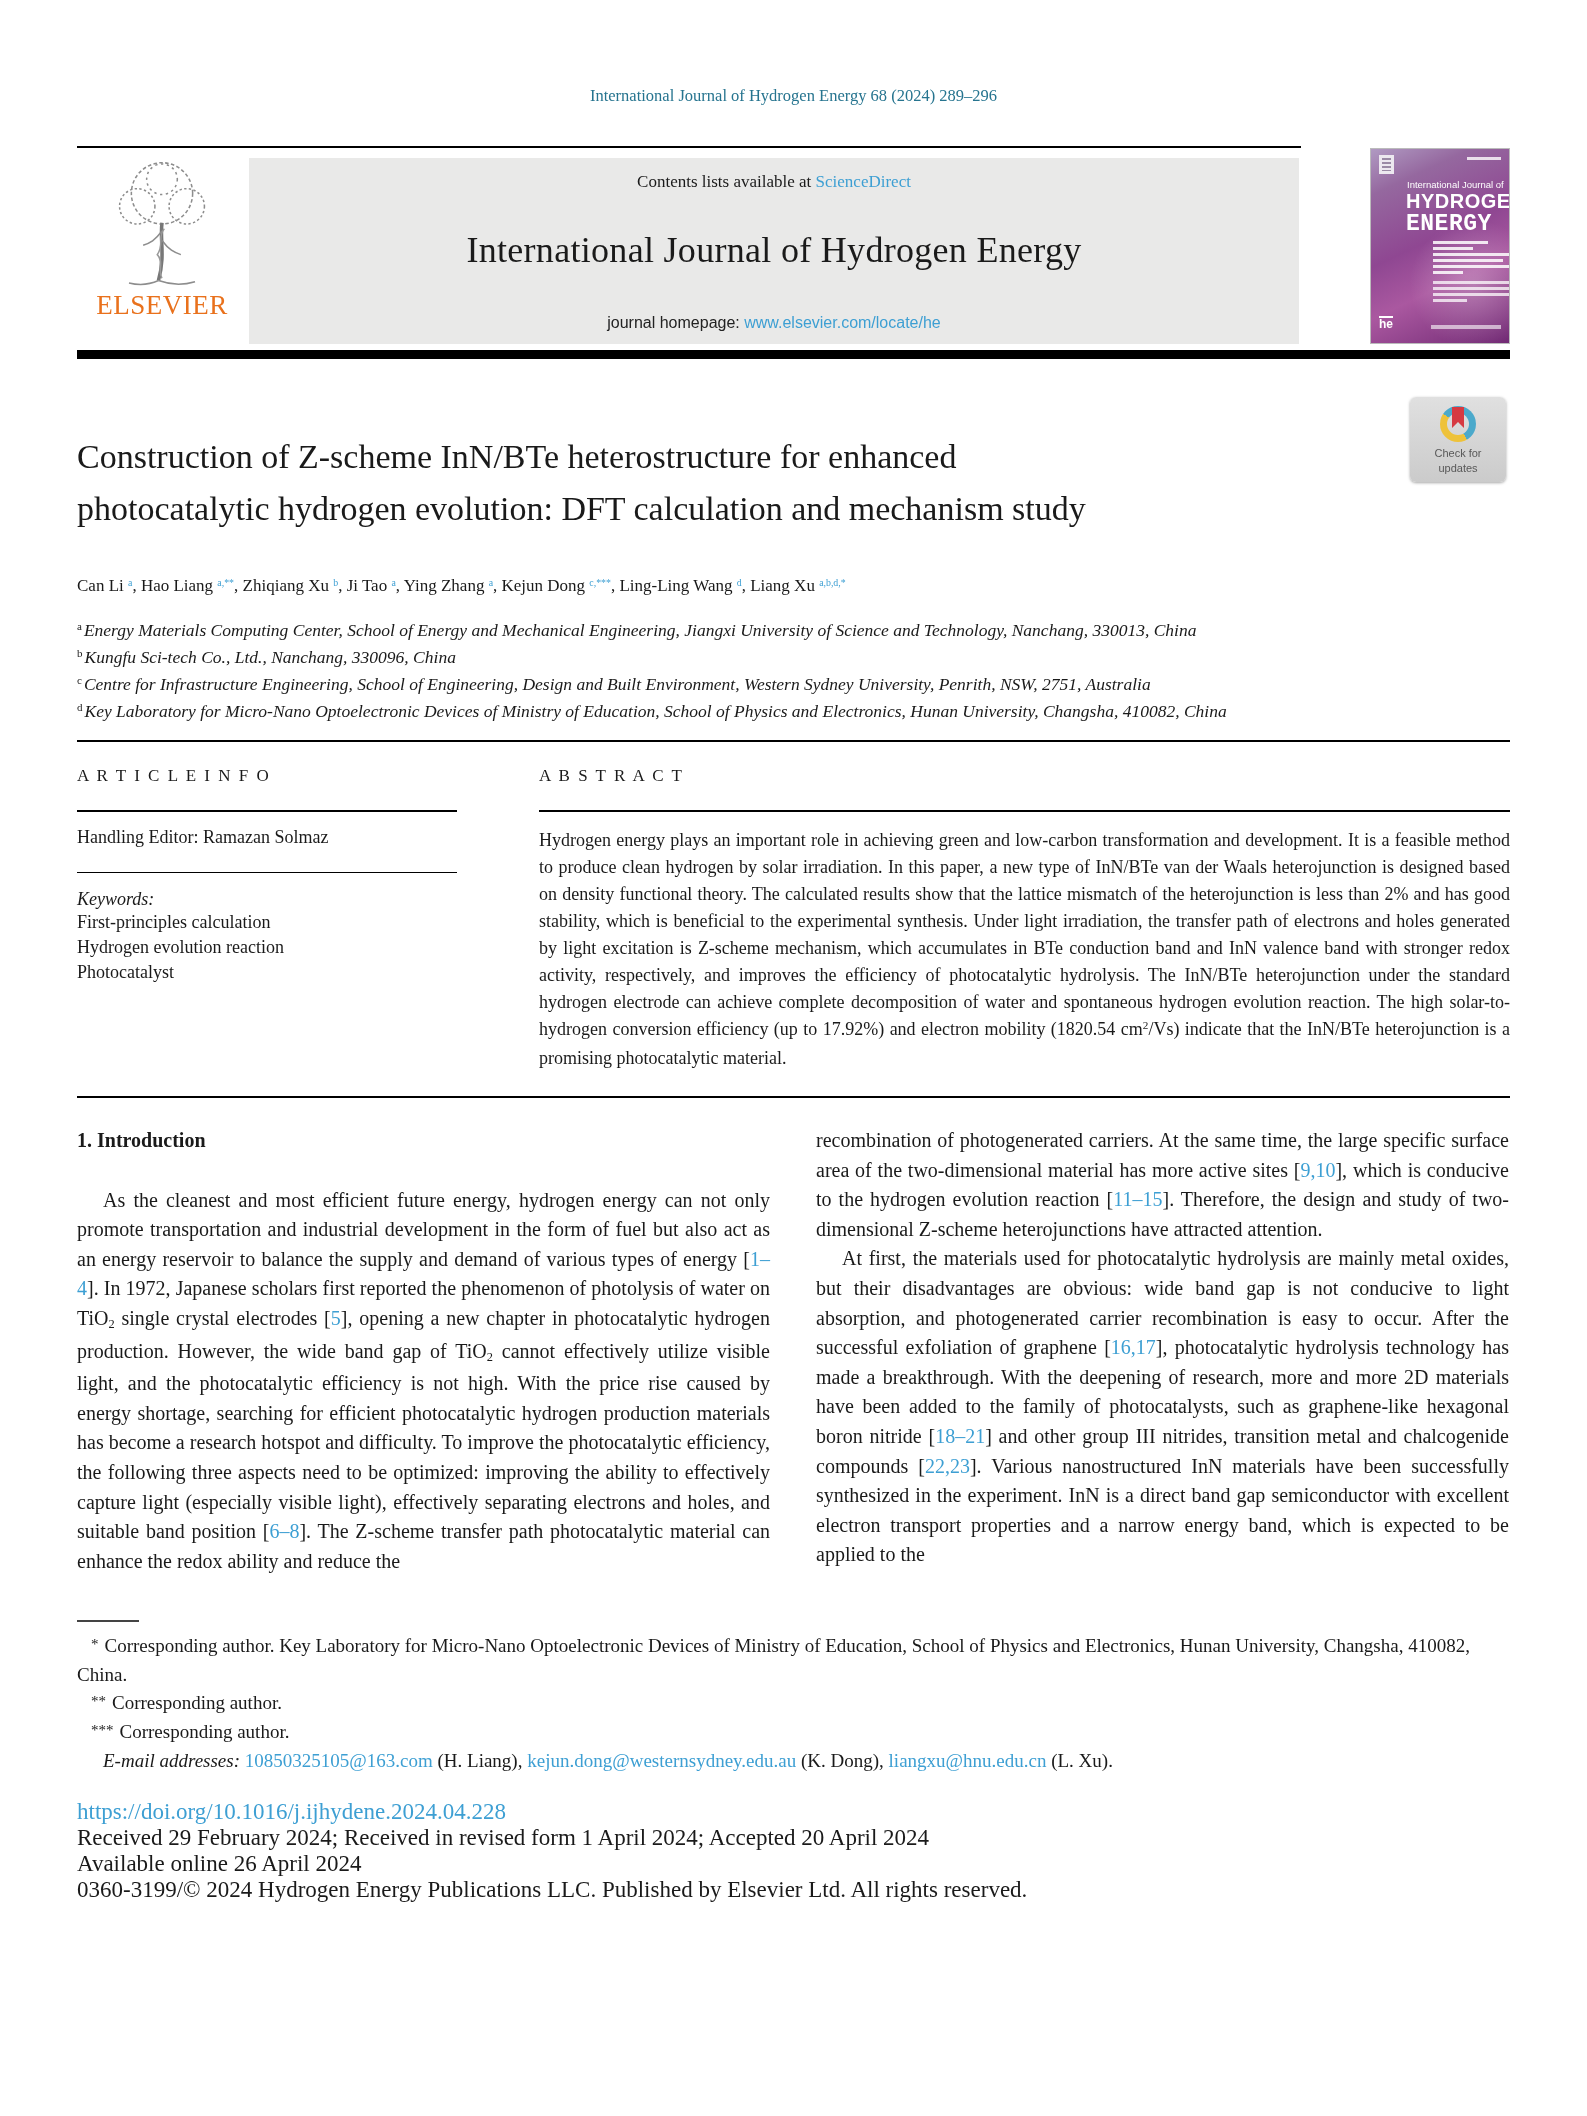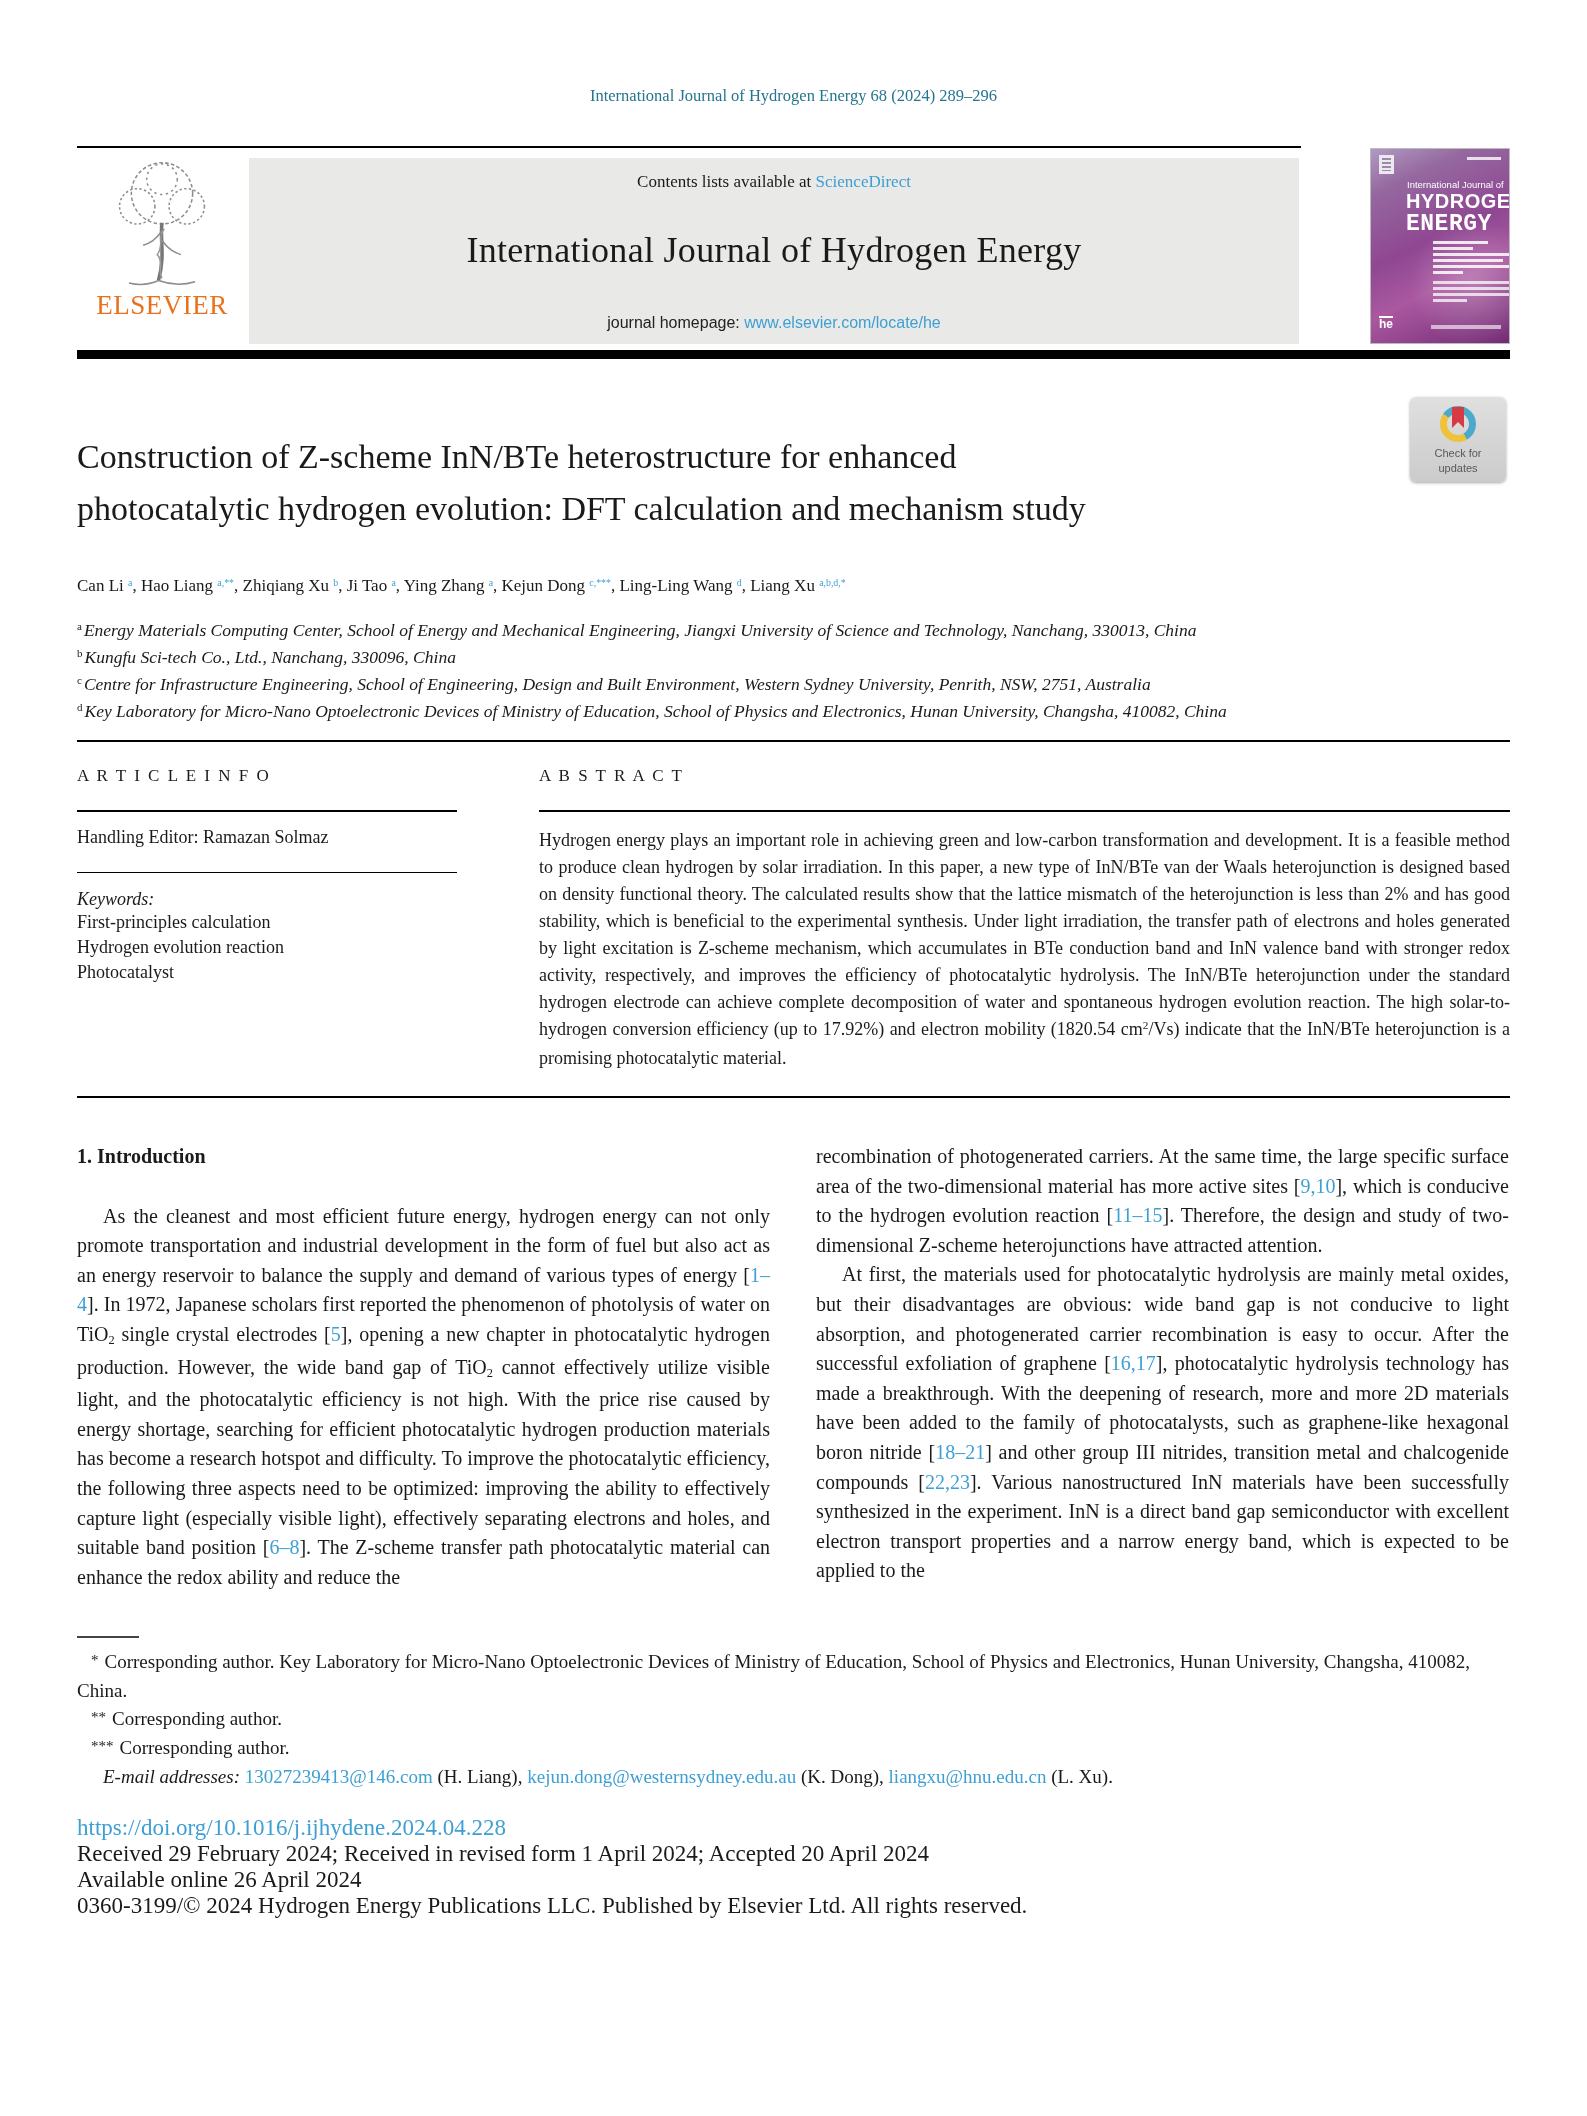--- a/index.html
+++ b/index.html
@@ -94,21 +94,21 @@
   .col-info{width:380px;flex:none;}
   .col-abs{margin-left:82px;flex:1;}
   .sec-head{font-size:17px;letter-spacing:2px;}
   .hr-thin{height:1.6px;background:#000;margin-top:24px;}
   .hand-ed{font-size:18px;margin-top:15px;}
   .kw-label{font-style:italic;font-size:18px;margin-top:16px;}
   .kw{font-size:18px;line-height:25px;}
   .abstract-p{margin-top:15px;font-size:18px;line-height:27px;text-align:justify;}
 
   
-  .cols{display:flex;gap:46px;margin-top:44px;}
+  .cols{display:flex;gap:46px;margin-top:28px;}
   .col{width:693px;flex:none;text-align:justify;font-size:20px;line-height:29.6px;}
   .col h2{font-size:20px;margin:0 0 30px 0;}
   .col p{margin:0;}
   .indent{text-indent:26px;}
 
   
   .fnrule{width:62px;height:1.5px;background:#444;margin-top:44px;}
   .footnotes{margin-top:10px;font-size:19px;line-height:28px;}
   .fn{text-indent:14px;}
   .fn .mark{font-size:15px;position:relative;top:-3px;margin-right:6px;}
@@ -246,21 +246,21 @@
     </div>
   </div>
 
   <div class="fnrule"></div>
   <div class="footnotes">
     <div class="fn"><span class="mark">*</span><span>Corresponding author. Key Laboratory for Micro-Nano Optoelectronic Devices of Ministry of Education, School of Physics and Electronics, Hunan University, Changsha, 410082, China.</span></div>
     <div class="fn"><span class="mark">**</span><span>Corresponding author.</span></div>
     <div class="fn"><span class="mark">***</span><span>Corresponding author.</span></div>
     <div class="email-line">
       <span class="email-label">E-mail addresses:</span>
-      <a class="link">13027239413@146.com</a><span> (H. Liang), </span><a class="link">kejun.dong@westernsydney.edu.au</a><span> (K. Dong), </span><a class="link">liangxu@hnu.edu.cn</a><span> (L. Xu).</span>
+      <a class="link">10850325105@163.com</a><span> (H. Liang), </span><a class="link">kejun.dong@westernsydney.edu.au</a><span> (K. Dong), </span><a class="link">liangxu@hnu.edu.cn</a><span> (L. Xu).</span>
     </div>
   </div>
 
   <div class="bottom">
     <div class="doi">https://doi.org/10.1016/j.ijhydene.2024.04.228</div>
     <div>Received 29 February 2024; Received in revised form 1 April 2024; Accepted 20 April 2024</div>
     <div>Available online 26 April 2024</div>
     <div>0360-3199/© 2024 Hydrogen Energy Publications LLC. Published by Elsevier Ltd. All rights reserved.</div>
   </div>
 

